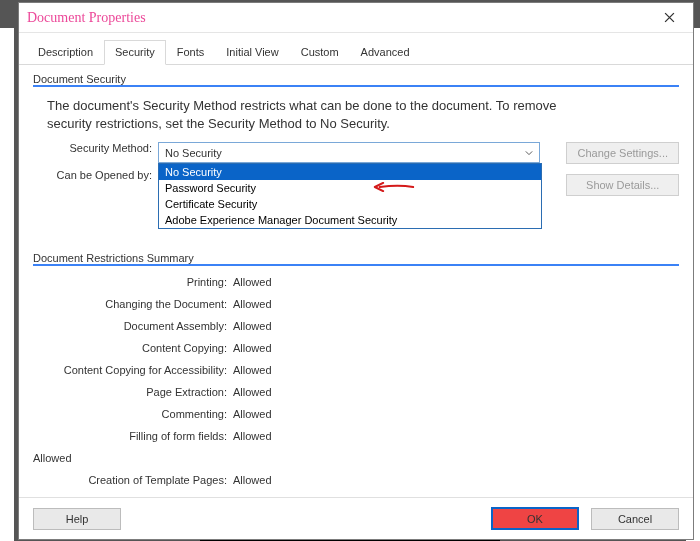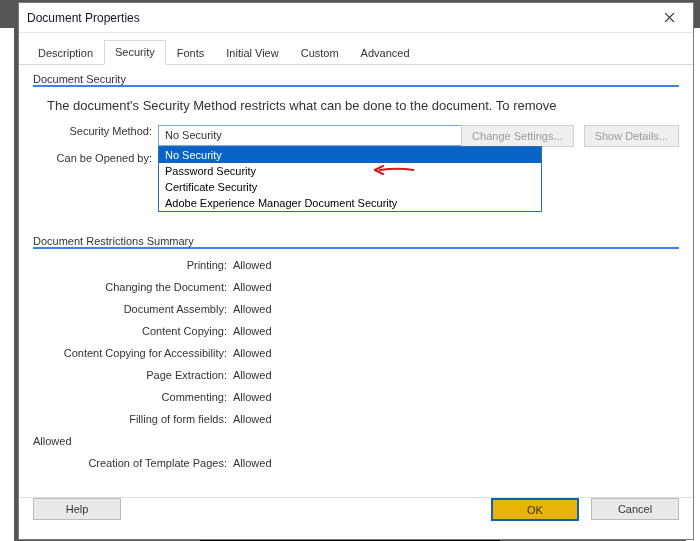--- a/index.html
+++ b/index.html
@@ -11,26 +11,26 @@
 
   .dialog {
     position: absolute; left: 18px; top: 2px; width: 676px; height: 538px;
     background: #ffffff; border: 1px solid #7c7c7c;
     display: flex; flex-direction: column;
   }
   .titlebar {
     height: 30px; display: flex; align-items: center; padding: 0 8px;
     border-bottom: 1px solid #e5e5e5; background: #ffffff;
   }
-  .titlebar .title { font-size: 12px; color: #0f172a; }
+  .titlebar .title { font-size: 14px; color: #ec4899; font-family: Liberation Serif, serif; }
   .titlebar .spacer { flex: 1; }
   .closebtn { width: 32px; height: 22px; display:flex; align-items:center; justify-content:center; cursor:default; }
   .closebtn svg { width: 11px; height: 11px; }
 
-  .tabs { display: flex; padding: 6px 8px 0 8px; border-bottom: 1px solid #d9d9d9; gap: 0; align-items: center; }
+  .tabs { display: flex; padding: 6px 8px 0 8px; border-bottom: 1px solid #d9d9d9; gap: 0; }
   .tab {
     font-size: 11px; color: #333; padding: 5px 10px 6px 10px;
     border: 1px solid transparent; border-bottom: none; position: relative; top: 1px;
     cursor: default;
   }
   .tab.active {
     border: 1px solid #d9d9d9; border-bottom: 1px solid #fff;
     background: #fff;
   }
 
@@ -56,37 +56,37 @@
     position: absolute; left: 125px; top: 21px; width: 384px;
     border: 1px solid #2b6db2; background: #fff; z-index: 10;
   }
   .dropdown .opt { font-size: 11px; padding: 2px 6px 2px 6px; color: #000; cursor: default; height: 16px; line-height:12px; }
   .dropdown .opt.sel { background: #0a64c8; color: #fff; }
 
   .red-arrow {
     position: absolute; left: 340px; top: 40px; width: 42px; height: 10px; z-index: 12;
   }
 
-  .sidebtns { position: absolute; right: 0; top: 0; display:flex; flex-direction:row; gap:10px; }
+  .sidebtns { position: absolute; right: 0; top: 0; display:flex; flex-direction:column; gap:10px; }
   .btn {
     min-width: 88px; height: 22px; font-size: 11px; color: #333;
     background: #e9e9e9; border: 1px solid #bcbcbc; display:inline-flex; align-items:center; justify-content:center;
     padding: 0 10px; cursor: default;
   }
   .btn.disabled { color: #9a9a9a; background:#efefef; border-color:#cfcfcf; }
-  .btn.primary { background:#eab308; border: 2px solid #0a64c8; min-width: 88px; height: 23px; }
+  .btn.primary { background:#ef4444; border: 2px solid #0a64c8; min-width: 88px; height: 23px; }
 
   .docsec { position: relative; }
 
   .restrictions .pair { display:flex; align-items:flex-start; height: 22px; }
   .restrictions .pl { width: 200px; text-align:right; padding-right: 6px; font-size:11px; }
   .restrictions .pv { font-size: 11px; }
 
   .footer {
-    height: 42px; display:flex; align-items:flex-start; padding: 0 14px; gap: 12px;
+    height: 42px; display:flex; align-items:center; padding: 0 14px; gap: 12px;
     border-top: 1px solid #e0e0e0;
   }
   .footer .spacer { flex:1; }
 </style>
 </head>
 <body>
 
 <div class="backdrop">
   <div class="dummy"></div>
   <div class="dummy2"></div>
@@ -114,20 +114,21 @@
     <div class="tab">Advanced</div>
   </div>
 
   <div class="content">
 
     <div class="group docsec">
       <div class="group-label">Document Security</div>
 
       <div class="desc">
         <span>The document's Security Method restricts what can be done to the document. To remove</span><br>
+        <span>security restrictions, set the Security Method to No Security.</span>
       </div>
 
       <div style="position:relative; min-height:80px;">
         <div class="row">
           <div class="lbl">Security Method:</div>
           <div class="select">
             <span>No Security</span>
             <span class="chev">
               <svg viewBox="0 0 10 10">
                   <path d="M1 3 L5 7 L9 3" stroke="#555" stroke-width="1.2" fill="none"></path>

